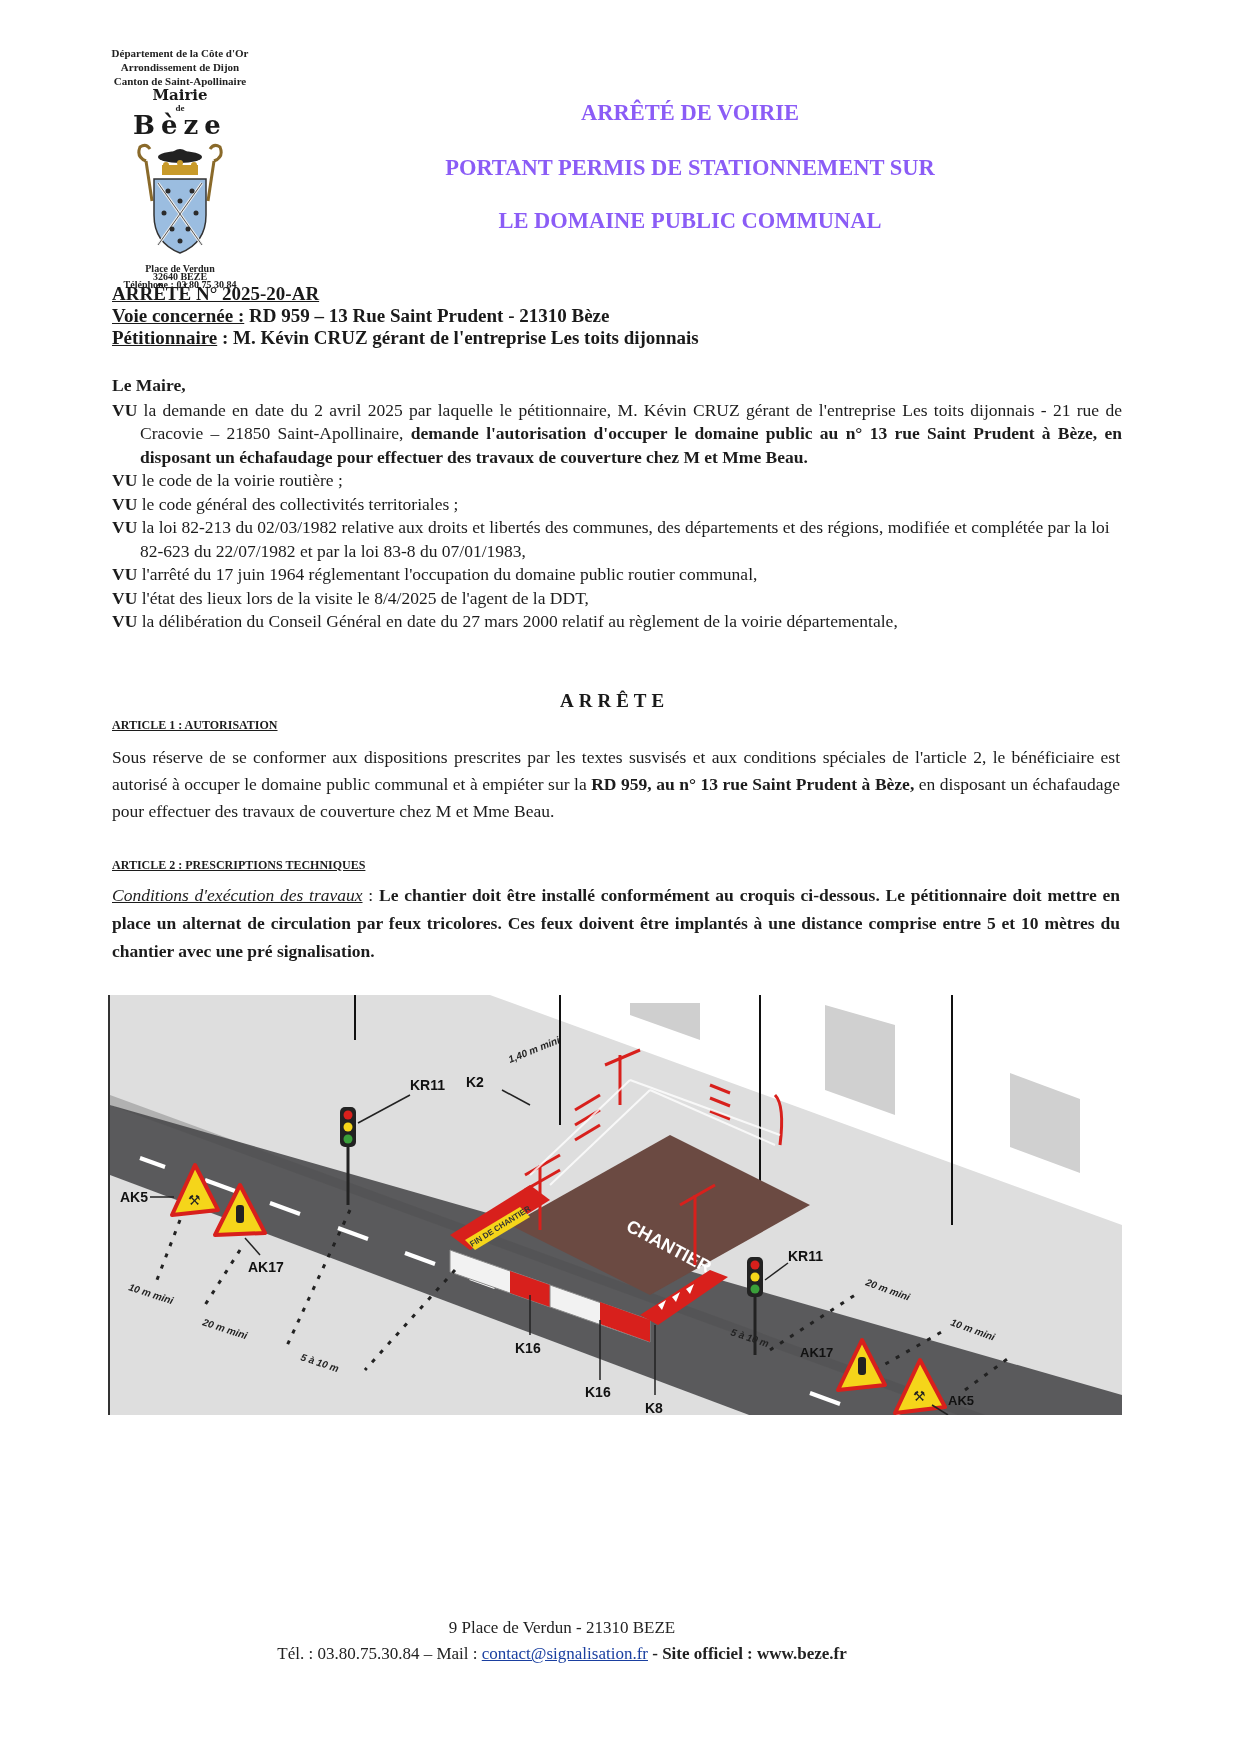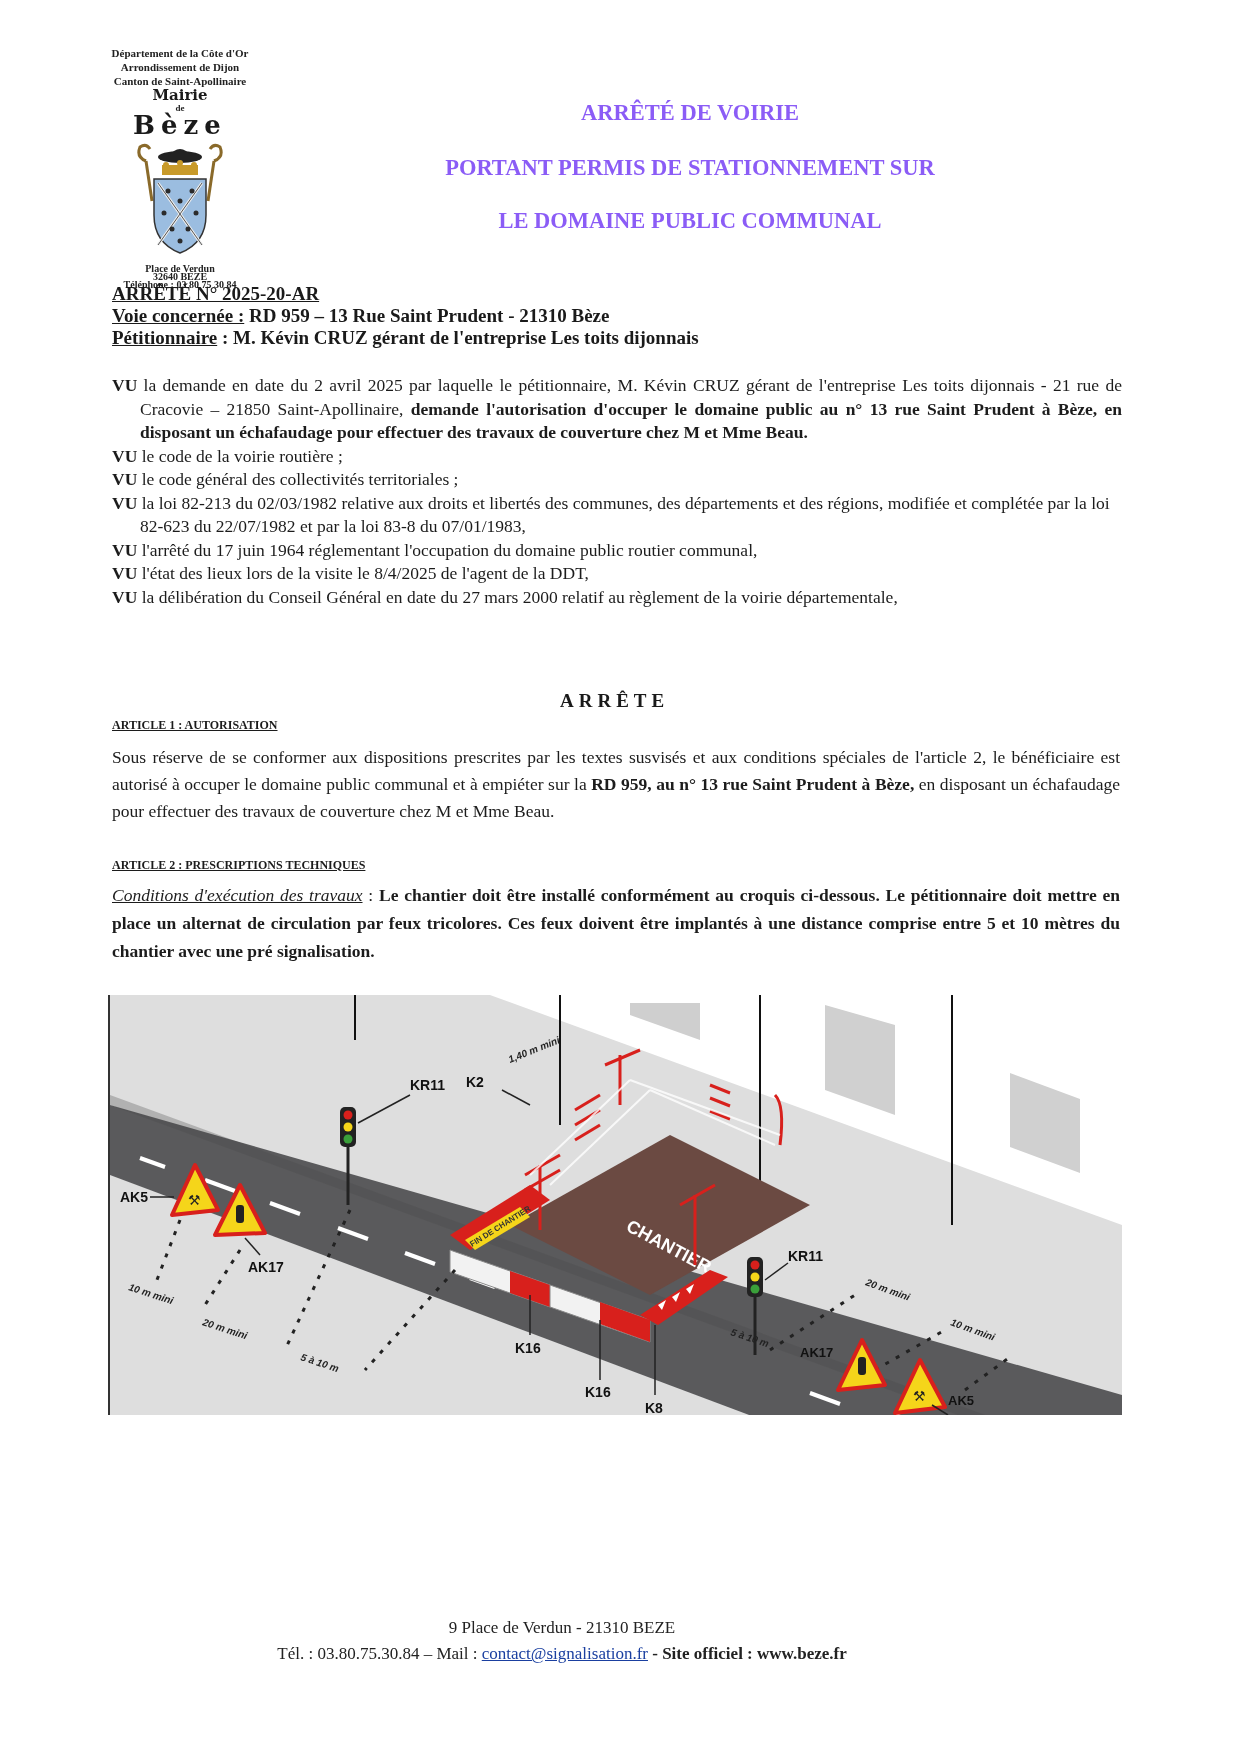--- a/index.html
+++ b/index.html
@@ -87,20 +87,21 @@
 <div class="abs title" style="top:155px">PORTANT PERMIS DE STATIONNEMENT SUR</div>
 <div class="abs title" style="top:208px">LE DOMAINE PUBLIC COMMUNAL</div>
 
 <div class="abs ref-block">
   <div><span class="u">ARRÊTÉ N° 2025-20-AR</span></div>
   <div><span class="u">Voie concernée :</span><span> RD 959 – 13 Rue Saint Prudent - 21310 Bèze</span></div>
   <div><span class="u">Pétitionnaire</span><span> : M. Kévin CRUZ gérant de l'entreprise Les toits dijonnais</span></div>
 </div>
 
 <div class="abs body-text vu-list">
+  <div class="b" style="margin-bottom:1px">Le Maire,</div>
   <div class="vu justify"><span class="b">VU</span><span> la demande en date du 2 avril 2025 par laquelle le pétitionnaire, M. Kévin CRUZ gérant de l'entreprise Les toits dijonnais - 21 rue de Cracovie – 21850 Saint-Apollinaire, </span><span class="b">demande l'autorisation d'occuper le domaine public au n° 13 rue Saint Prudent à Bèze, en disposant un échafaudage pour effectuer des travaux de couverture chez M et Mme Beau.</span></div>
   <div class="vu"><span class="b">VU</span><span> le code de la voirie routière ;</span></div>
   <div class="vu"><span class="b">VU</span><span> le code général des collectivités territoriales ;</span></div>
   <div class="vu"><span class="b">VU</span><span> la loi 82-213 du 02/03/1982 relative aux droits et libertés des communes, des départements et des régions, modifiée et complétée par la loi 82-623 du 22/07/1982 et par la loi 83-8 du 07/01/1983,</span></div>
   <div class="vu"><span class="b">VU</span><span> l'arrêté du 17 juin 1964 réglementant l'occupation du domaine public routier communal,</span></div>
   <div class="vu"><span class="b">VU</span><span> l'état des lieux lors de la visite le 8/4/2025 de l'agent de la DDT,</span></div>
   <div class="vu"><span class="b">VU</span><span> la délibération du Conseil Général en date du 27 mars 2000 relatif au règlement de la voirie départementale,</span></div>
 </div>
 
 <div class="abs arrete-center">ARRÊTE</div>

